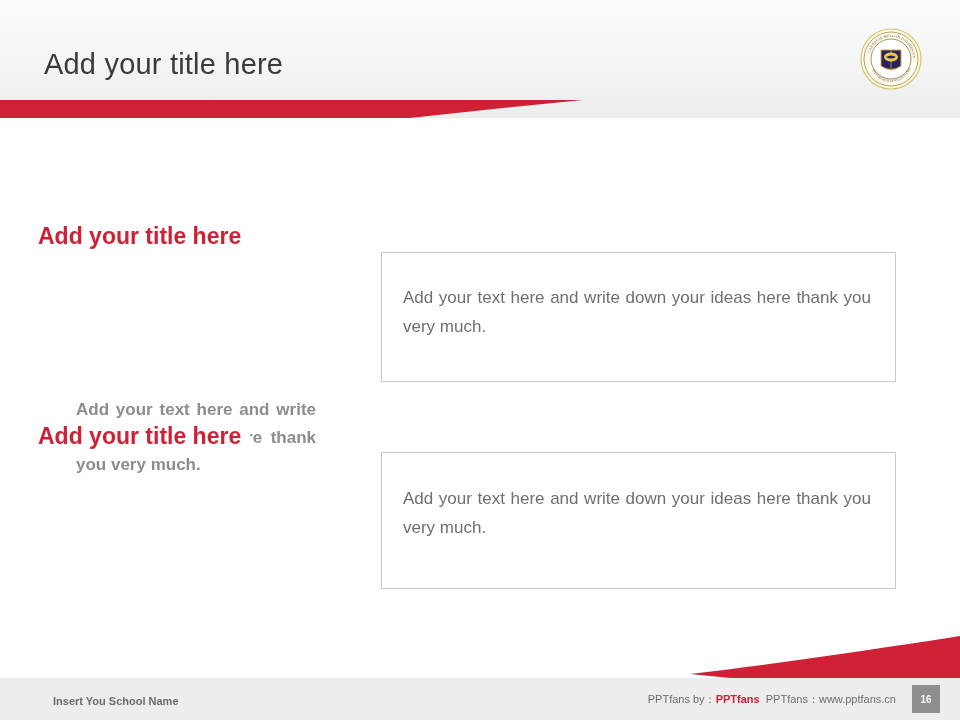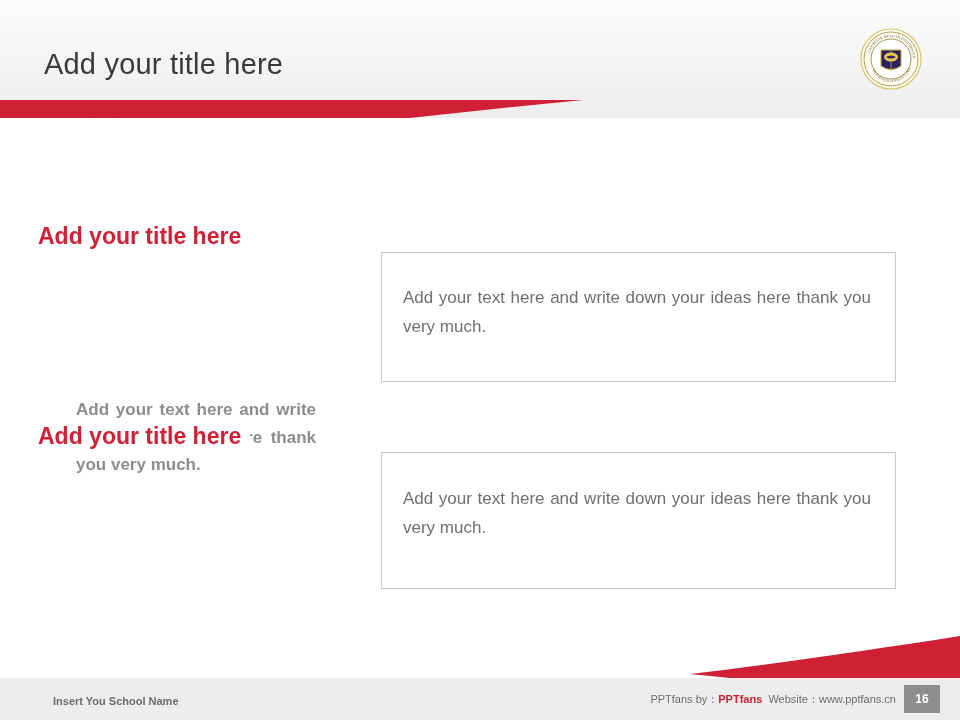--- a/index.html
+++ b/index.html
@@ -169,25 +169,25 @@
     white-space: nowrap;
   }
   .footer-right .brand {
     color: #cf2035;
     font-weight: bold;
   }
   .page-num {
     position: absolute;
     right: 20px;
     bottom: 7px;
-    width: 36px;
+    width: 28px;
     height: 28px;
     background: #8e8e8e;
     color: #ffffff;
-    font-size: 12px;
+    font-size: 10px;
     font-weight: bold;
     display: flex;
     align-items: center;
     justify-content: center;
   }
 </style>
 </head>
 <body>
 
 <div class="slide">
@@ -239,17 +239,17 @@
   <div class="footer-swoosh">
     <svg width="960" height="48" viewBox="0 0 960 48" xmlns="http://www.w3.org/2000/svg">
       <path d="M960,12 C880,24 800,34 700,44 L960,44 Z" fill="#cf2035"></path>
       <path d="M960,6 C870,20 790,32 690,44 L730,48 L960,48 Z" fill="#cf2035"></path>
     </svg>
   </div>
 
   <div class="footer"></div>
   <div class="footer-left">Insert You School Name</div>
   <div class="footer-right">
-    <span>PPTfans by：</span><span class="brand">PPTfans</span>&nbsp;&nbsp;<span>Website：</span><span>www.pptfans.cn</span>
+    <span>PPTfans by：</span><span class="brand">PPTfans</span>&nbsp;&nbsp;<span>PPTfans：</span><span>www.pptfans.cn</span>
   </div>
   <div class="page-num">16</div>
 
 </div>
 
 </body></html>

